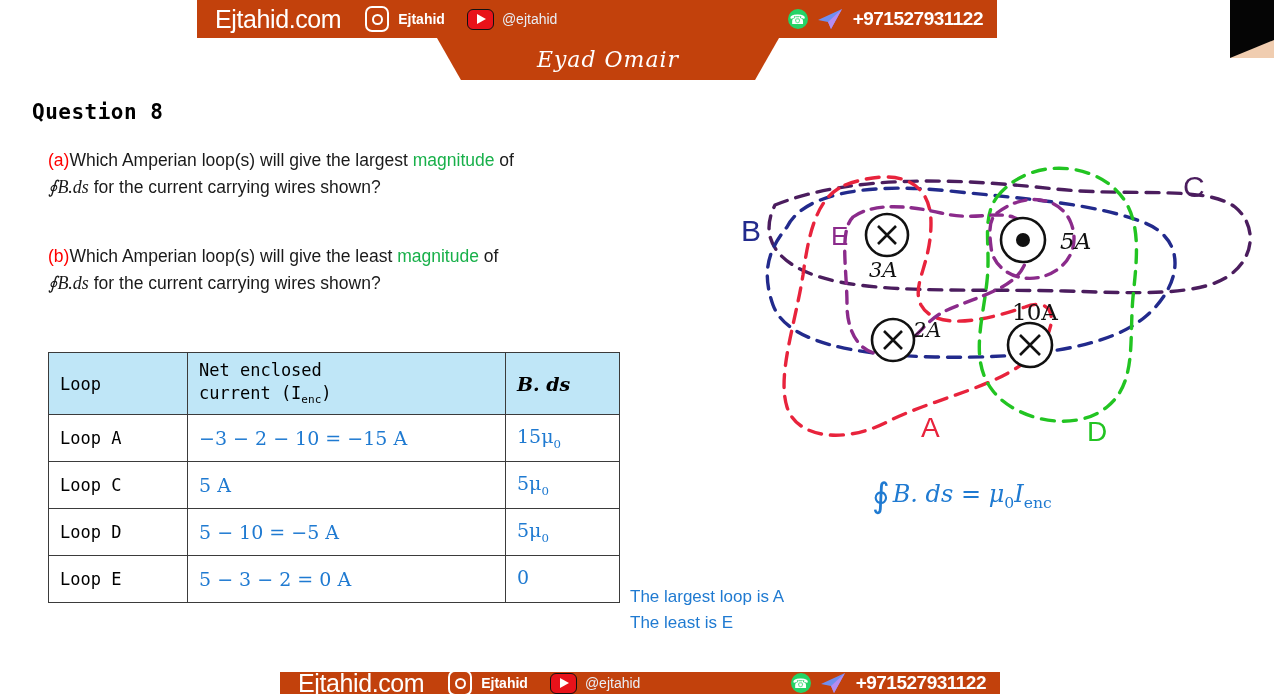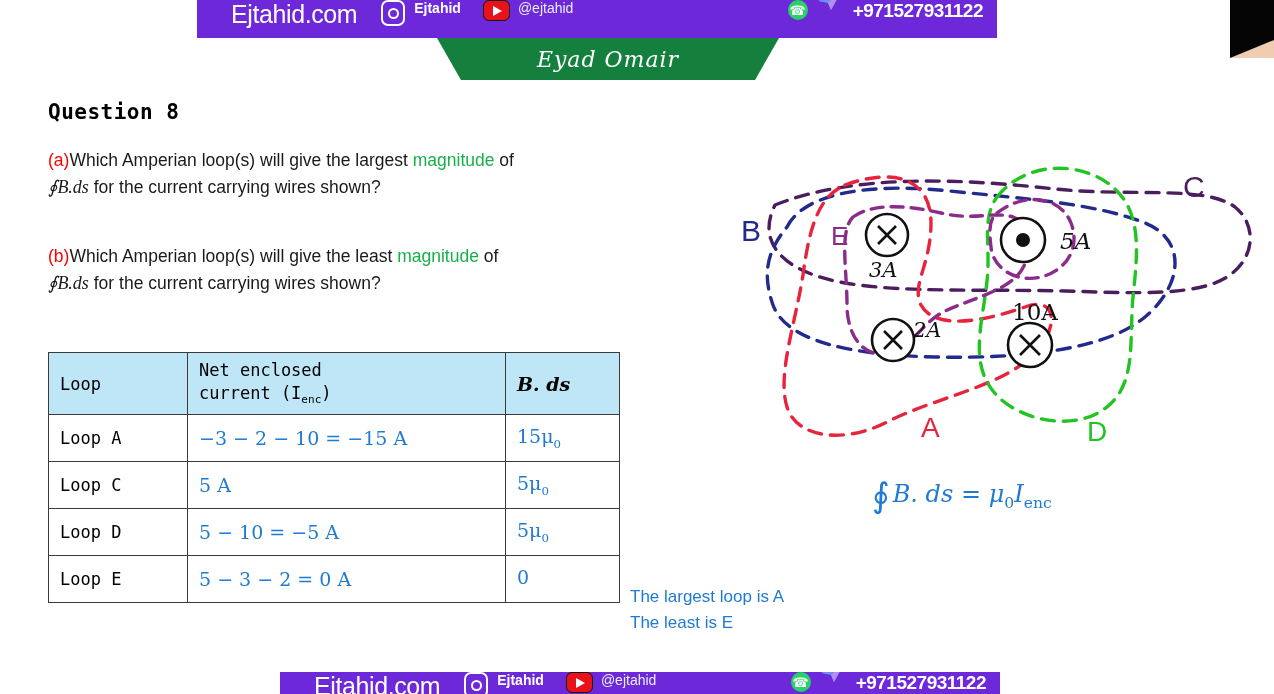--- a/index.html
+++ b/index.html
@@ -13,24 +13,24 @@
   #page {
     position: relative;
     width: 1274px;
     height: 694px;
     background: #ffffff;
   }
 
   
   .banner-bar {
     position: absolute;
-    background: #6d28d9;
+    background: #c2410c;
     display: flex;
+    align-items: center;
     height: 38px;
-    padding-left: 16px;
   }
   .banner-top { left: 197px; top: 0px; width: 800px; }
   .banner-bottom { left: 280px; top: 672px; width: 720px; height: 22px; overflow: hidden; }
 
   .bn-site {
     color: #ffffff;
     font-size: 25px;
     letter-spacing: -0.4px;
     margin-left: 18px;
     font-family: "Liberation Sans", sans-serif;
@@ -79,21 +79,21 @@
   }
   .bn-tg svg { position: absolute; top: -11px; left: 0; }
   .bn-phone {
     color: #ffffff; font-size: 19px; font-weight: bold;
     margin-left: 36px; margin-right: 14px; letter-spacing: -0.5px;
   }
   .banner-trap {
     position: absolute;
     left: 437px; top: 38px;
     width: 342px; height: 42px;
-    background: #15803d;
+    background: #c2410c;
     clip-path: polygon(0 0, 100% 0, 93% 100%, 7% 100%);
     display: flex; align-items: center; justify-content: center;
   }
   .trap-name {
     color: #ffffff;
     font-size: 22px;
     font-family: "DejaVu Serif", serif;
     font-style: italic;
     letter-spacing: 1px;
   }
@@ -109,21 +109,21 @@
     position: absolute;
     right: 0; top: 40px;
     width: 44px; height: 18px;
     background: #f0cdb0;
     clip-path: polygon(100% 0, 100% 100%, 0 100%);
   }
 
   
   .q-title {
     position: absolute;
-    left: 48px; top: 100px;
+    left: 32px; top: 100px;
     font-family: "DejaVu Sans Mono", monospace;
     font-weight: bold;
     font-size: 21px;
     color: #000;
     letter-spacing: 0.5px;
   }
   .q-block { position: absolute; left: 48px; font-size: 17.5px; color: #1a1a1a; line-height: 1.55; }
   .q-a { top: 147px; }
   .q-b { top: 243px; }
   .lbl-red { color: #ff0000; }

